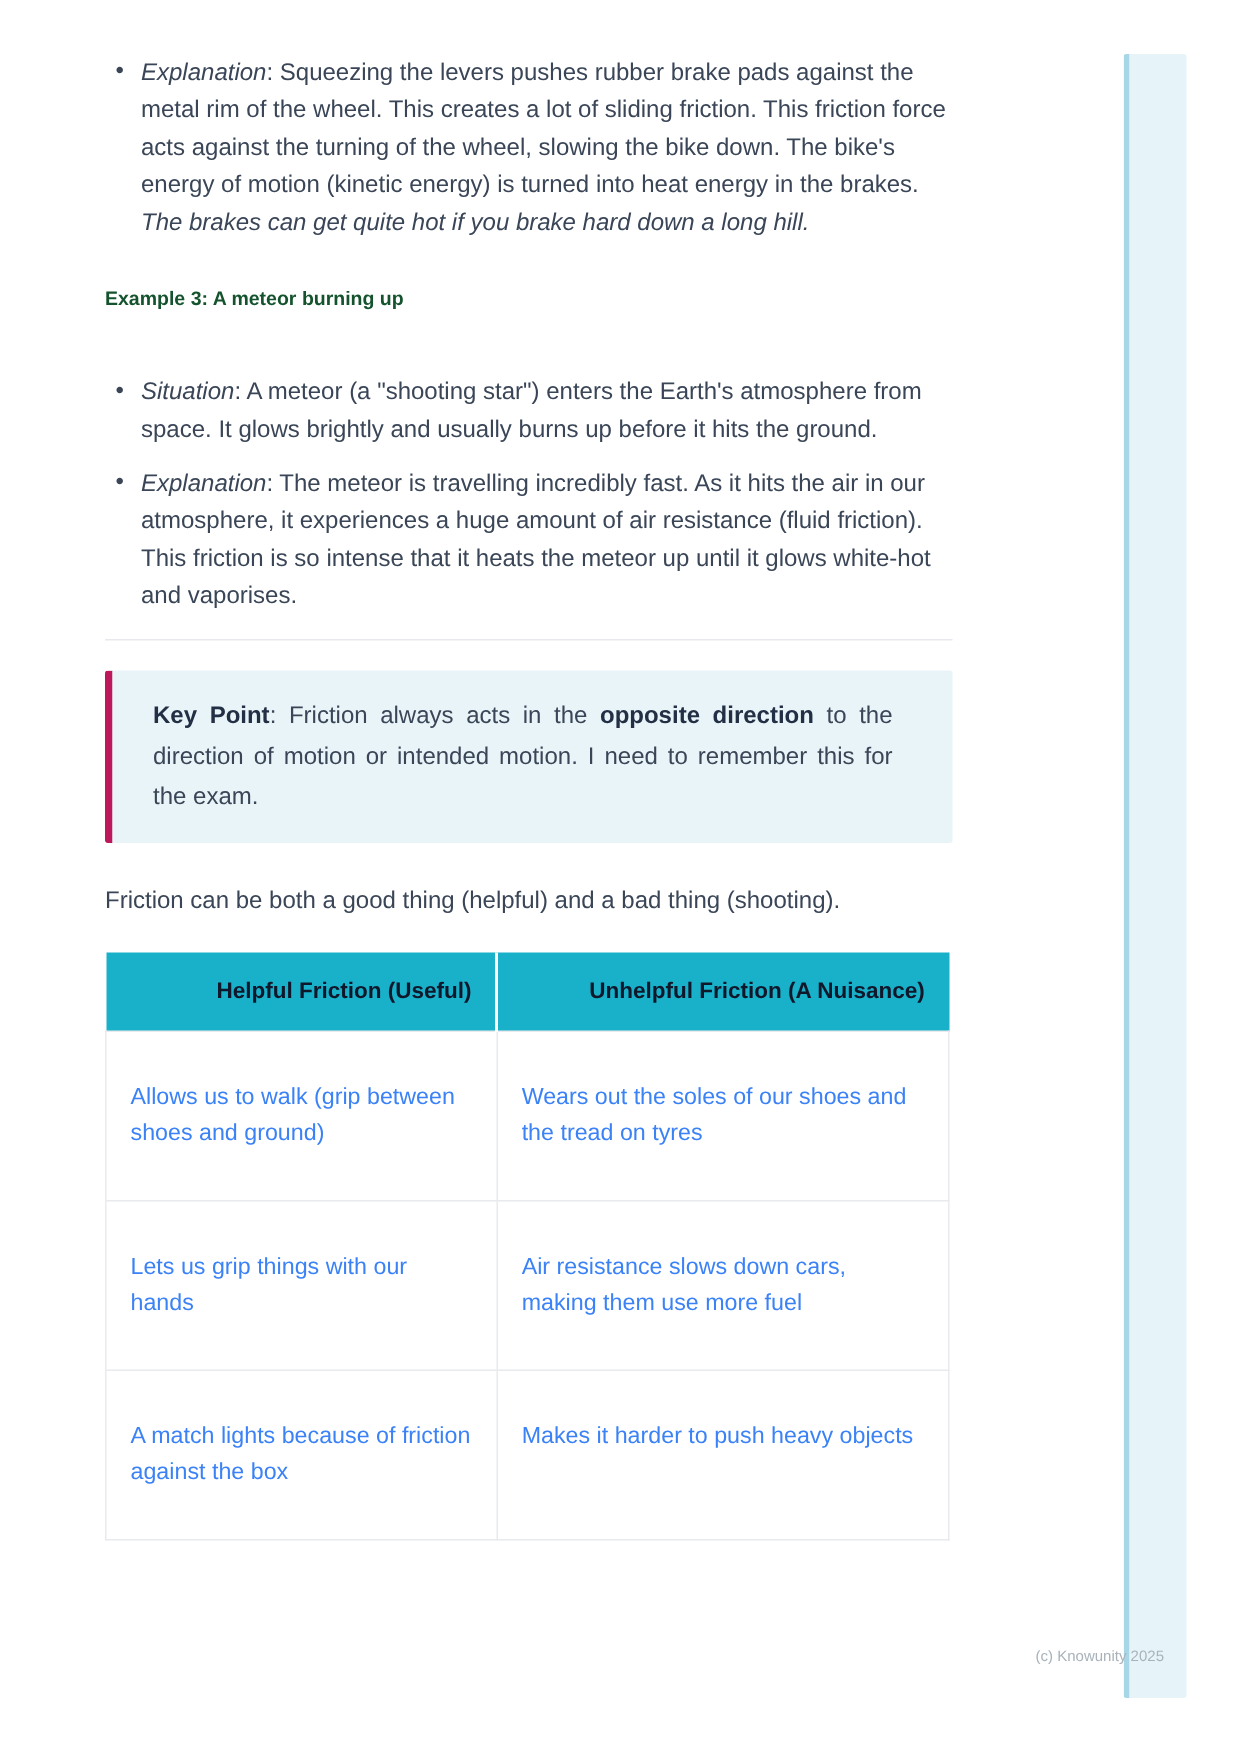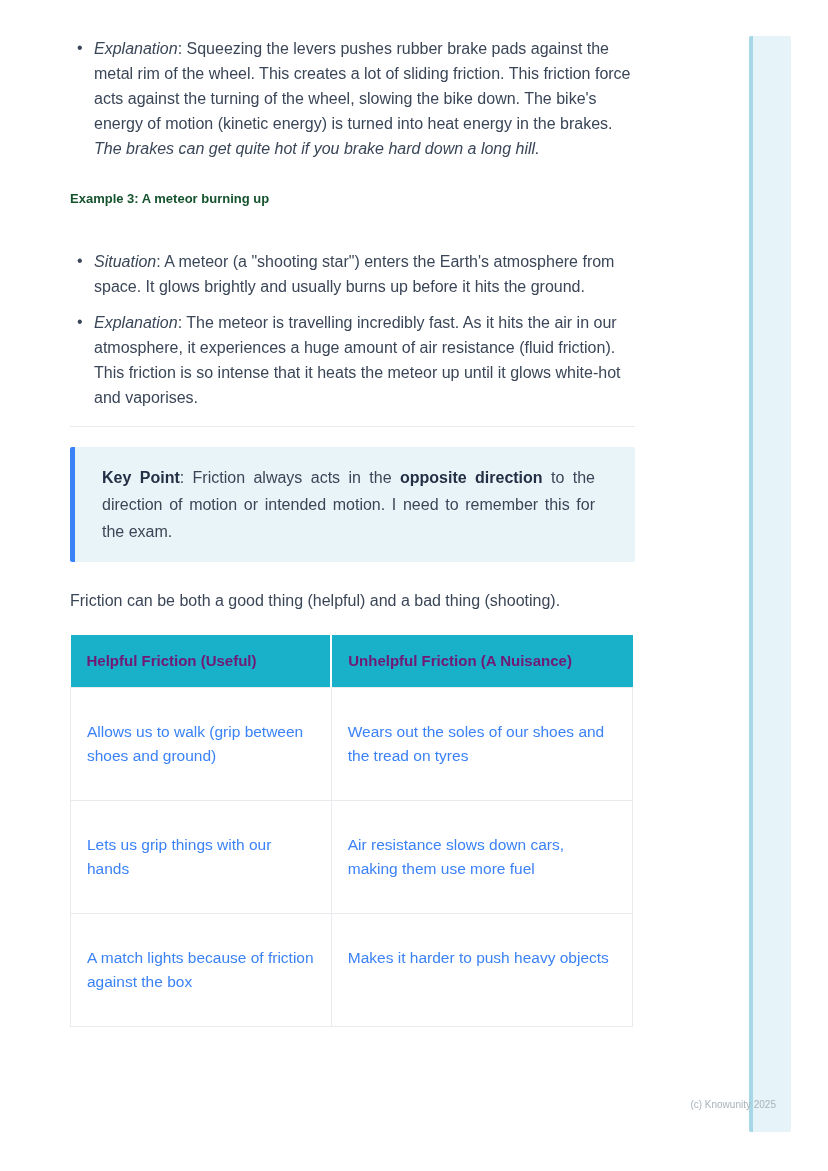--- a/index.html
+++ b/index.html
@@ -52,46 +52,46 @@
   }
   hr.divider {
     border: none;
     border-top: 1px solid #e7e9ee;
     margin: 16px 0 0 0;
   }
   .section-label { margin: 28px 0 0 0; }
   .keypoint {
     margin-top: 20px;
     background: #e9f4f8;
-    border-left: 5px solid #3b82f6;
+    border-left: 5px solid #be185d;
     border-radius: 2px;
     padding: 17px 40px 17px 27px;
   }
   .keypoint p {
     margin: 0;
     line-height: 27px;
     text-align: justify;
   }
   .keypoint strong, .example-heading, ul.bullet-list strong { color: #232f44; }
   .friction-para { margin: 26px 0 0 0; }
   table.friction-table {
     border-collapse: collapse;
     table-layout: fixed;
     width: 563px;
     margin-top: 22px;
   }
   .col-helpful { width: 46.4%; }
   .col-unhelpful { width: 53.6%; }
   table.friction-table th {
     background: #19b0ca;
-    color: #701a75;
+    color: #0f172a;
     font-size: 15px;
     line-height: 20px;
     font-weight: bold;
-    text-align: left;
+    text-align: right;
     padding: 16px 16px;
   }
   table.friction-table th:first-child { border-right: 2px solid #ffffff; }
   table.friction-table td {
     border: 1px solid #e8eaee;
     padding: 32px 16px;
     font-size: 15.5px;
     line-height: 24px;
     vertical-align: top;
     color: #3b82f6;

